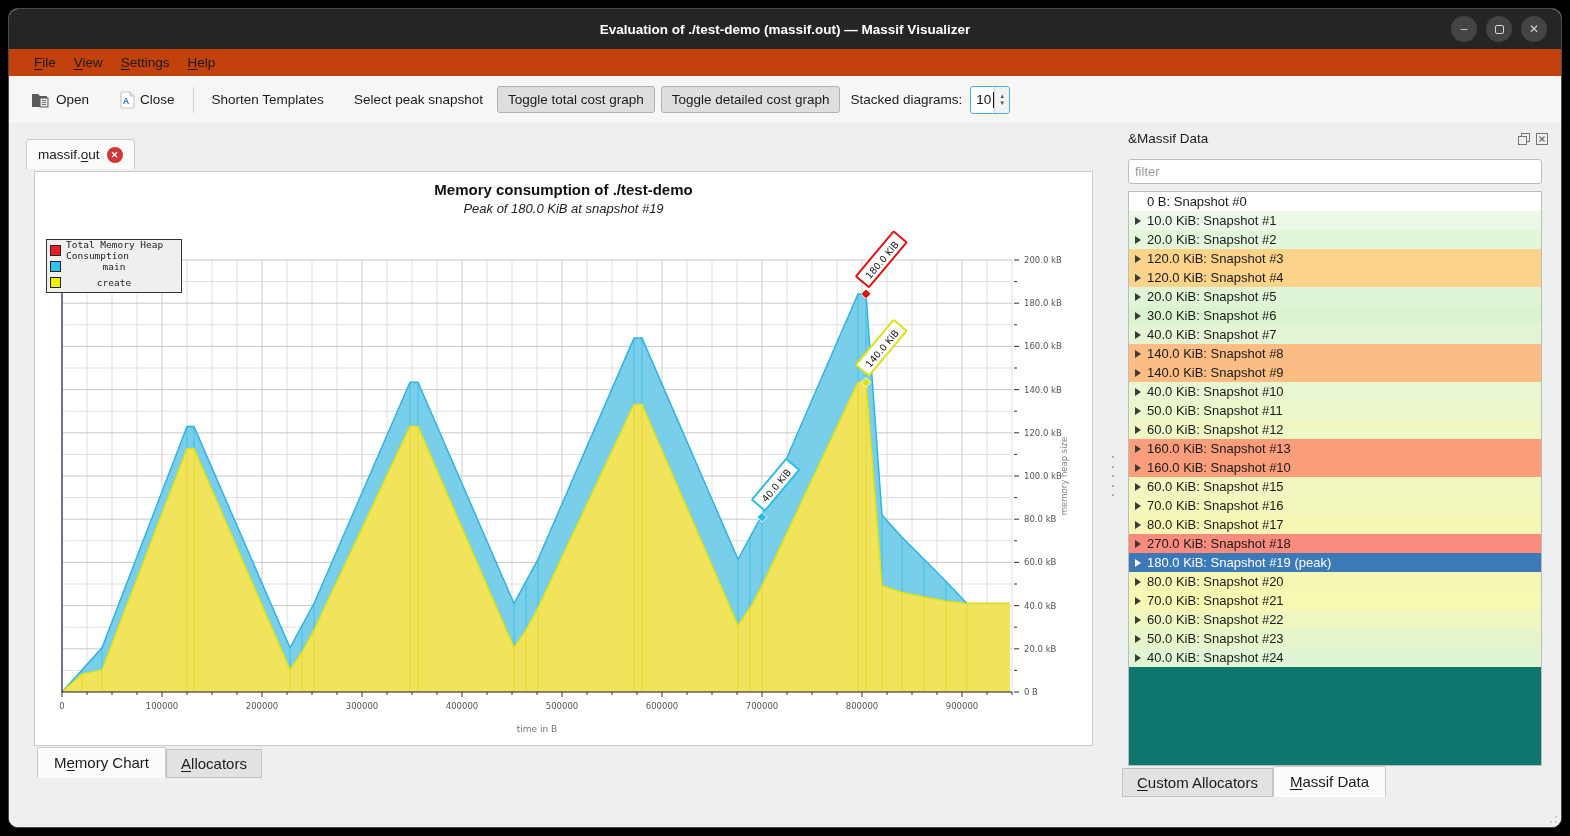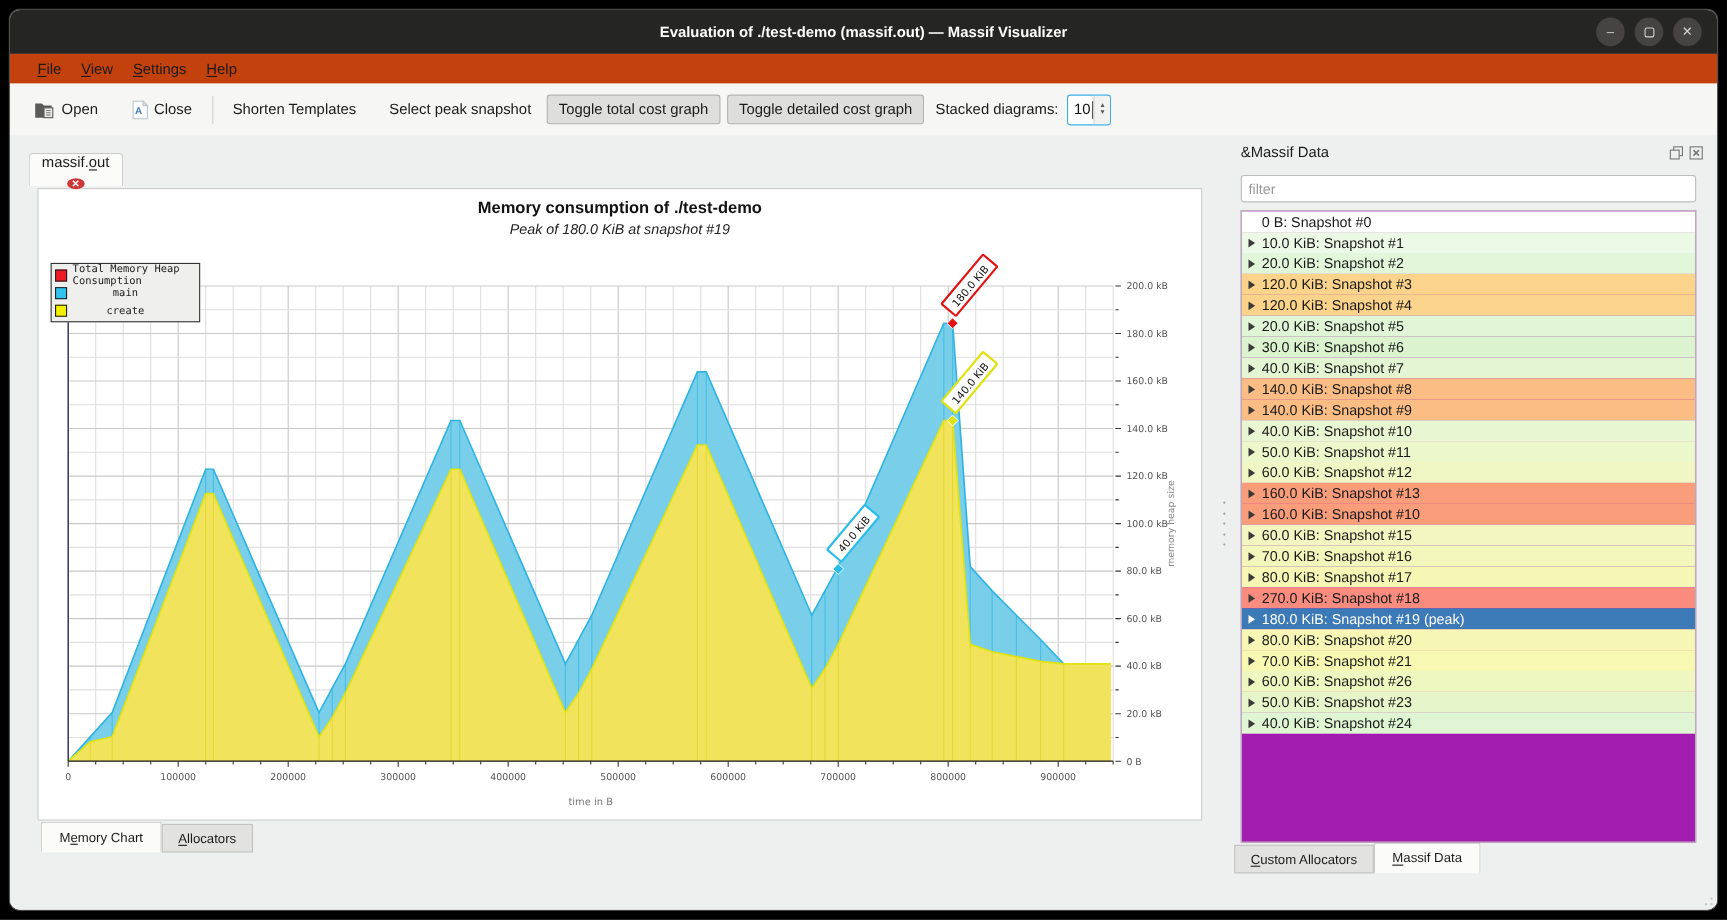--- a/index.html
+++ b/index.html
@@ -26,47 +26,47 @@
   .tlabel { font-size:13.5px; color:#1b1b1b; margin:0 8px 0 10px; }
   .spinbox { display:flex; height:28px; width:40px; background:#fff; border:1px solid #3daee9; border-radius:3px; overflow:hidden; }
   .spinval { flex:1; display:flex; align-items:center; padding-left:5px; font-size:13.5px; color:#111; }
   .spincaret { width:1px; height:16px; background:#111; margin-top:5px; }
   .spinarrows { width:15px; border-left:1px solid #cfcfcd; background:#f2f2f1; display:flex; flex-direction:column; align-items:center; justify-content:center; font-size:6px; color:#555; line-height:7px; }
   .gap6{ width:6px; } .gap14{ width:14px; }
 
   
   .content { position:absolute; left:0; top:114px; right:0; bottom:0; background:#eef0f0; }
 
-  .doc-tab { position:absolute; left:17px; top:16px; height:30px; background:#fbfbfa; border:1px solid #c9c9c8; border-bottom:none; border-radius:4px 4px 0 0; display:flex; align-items:center; gap:7px; padding:0 11px; font-size:13.5px; color:#1b1b1b; z-index:2;flex-direction:column; }
+  .doc-tab { position:absolute; left:17px; top:16px; height:30px; background:#fbfbfa; border:1px solid #c9c9c8; border-bottom:none; border-radius:4px 4px 0 0; display:flex; align-items:center; gap:7px; padding:0 11px; font-size:13.5px; color:#1b1b1b; z-index:2; }
   .tab-close { width:16px; height:16px; border-radius:50%; background:#ce3838; color:#fff; font-size:9px; font-weight:bold; display:flex; align-items:center; justify-content:center; cursor:pointer; }
 
   .chart-panel { position:absolute; left:25px; top:48px; width:1059px; height:575px; background:#fff; border:1px solid #c9c9c8; }
   .chart-title { position:absolute; left:0; right:0; top:9px; text-align:center; font-size:15px; font-weight:bold; color:#111; }
   .chart-subtitle { position:absolute; left:0; right:0; top:29px; text-align:center; font-size:13px; font-style:italic; color:#222; }
   .chart-svg { position:absolute; left:0; top:0; }
   .legend { position:absolute; left:11px; top:67px; width:136px; background:#efefee; border:1px solid #333; z-index:3; padding:2px 3px; }
   .lrow { display:flex; align-items:center; height:16px; font-family:"DejaVu Sans Mono", monospace; font-size:9.5px; color:#222; }
   .lmark { width:11px; height:11px; border:1px solid #222; margin-right:5px; flex:none; }
   .lrow.center .ltext { flex:1; text-align:center; margin-right:16px; }
 
   .tabs-bl { position:absolute; left:28px; top:624px; display:flex; align-items:flex-end; }
-  .tab { font-size:12px; color:#1b1b1b; padding:5px 14px; border:1px solid #c2c2c1; background:#e2e2e1; cursor:pointer; }
+  .tab { font-size:15px; color:#1b1b1b; padding:5px 14px; border:1px solid #c2c2c1; background:#e2e2e1; cursor:pointer; }
   .tab.active { background:#fbfbfa; border-color:#c9c9c8; border-bottom-color:#fbfbfa; padding:6px 16px; border-radius:2px 2px 0 0; position:relative; z-index:2; }
 
   .splitter { position:absolute; left:1100px; top:333px; width:8px; height:40px; display:flex; flex-direction:column; align-items:center; justify-content:space-between; }
   .splitter i { width:2px; height:2px; background:#9d9d9c; border-radius:50%; }
 
   
   .dock { position:absolute; left:1117px; top:0; width:431px; bottom:0; }
   .dock-head { position:absolute; left:2px; top:8px; right:8px; display:flex; align-items:center; font-size:13.5px; color:#1b1b1b; }
   .dock-head .dtitle { flex:1; }
   .dock-icons { display:flex; gap:4px; }
   .filter { position:absolute; left:2px; top:36px; width:414px; height:25px; border:1px solid #bcbcbb; border-radius:3px; background:#fff; font-size:13px; font-family:"Liberation Sans", sans-serif; padding:0 6px; color:#333; }
   .filter::placeholder { color:#9a9a9a; }
-  .snap-list { position:absolute; left:2px; top:68px; width:414px; height:575px; border:1px solid #bcbcbb; background:#a21caf; overflow:hidden; }
+  .snap-list { position:absolute; left:2px; top:68px; width:414px; height:575px; border:1px solid #bcbcbb; background:#0f766e; overflow:hidden; }
   .srow { display:flex; align-items:center; height:19px; font-size:13px; color:#1a1a1a; }
   .srow .arr { width:18px; display:flex; justify-content:center; flex:none; }
   .srow .arr b { width:0; height:0; border-left:6px solid #3a3a3a; border-top:4px solid transparent; border-bottom:4px solid transparent; display:block; }
   .srow.sel { color:#fff; }
   .srow.sel .arr b { border-left-color:#fff; }
   .tabs-br { position:absolute; left:-4px; top:643px; display:flex; align-items:flex-end; }
 
   .sizegrip { position:absolute; right:4px; bottom:4px; width:12px; height:12px; }
   .sizegrip i { position:absolute; width:2px; height:2px; background:#c2c2c0; border-radius:50%; }
 </style>
@@ -545,21 +545,21 @@
           <div class="srow" style="background: rgb(247, 248, 177);">
             <span class="arr">
               <b></b>
             </span>
             <span>70.0 KiB: Snapshot #21</span>
           </div>
           <div class="srow" style="background: rgb(238, 247, 191);">
             <span class="arr">
               <b></b>
             </span>
-            <span>60.0 KiB: Snapshot #26</span>
+            <span>60.0 KiB: Snapshot #22</span>
           </div>
           <div class="srow" style="background: rgb(231, 246, 202);">
             <span class="arr">
               <b></b>
             </span>
             <span>50.0 KiB: Snapshot #23</span>
           </div>
           <div class="srow" style="background: rgb(224, 245, 212);">
             <span class="arr">
               <b></b>

